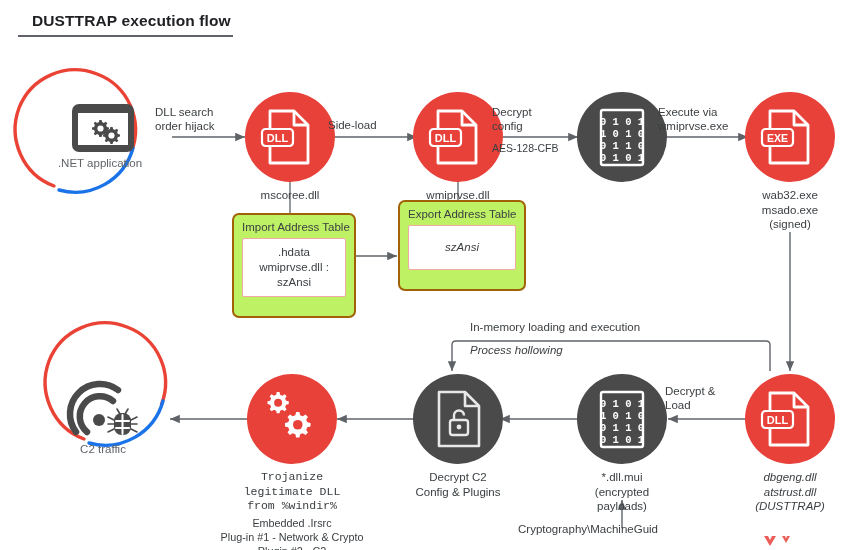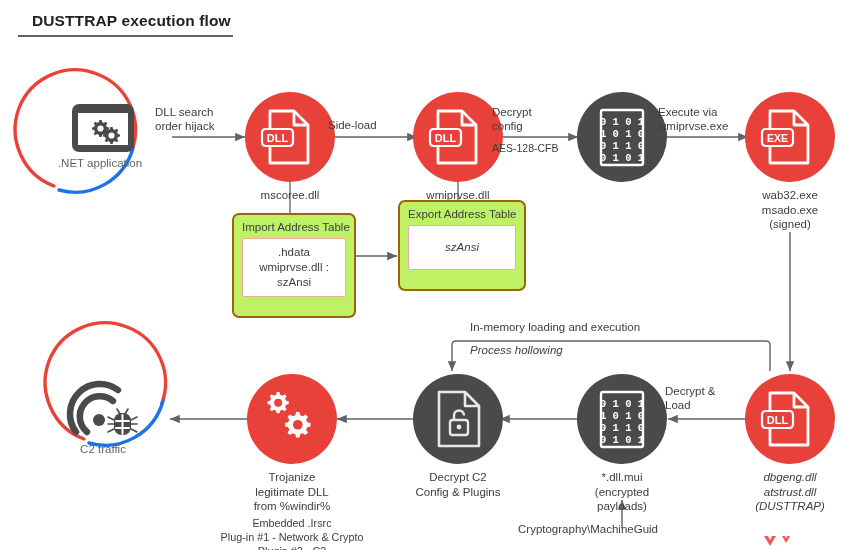--- a/index.html
+++ b/index.html
@@ -245,21 +245,21 @@
 msado.exe
 (signed)</div>
 <div class="caption" style="left:730px;top:470px;width:120px;font-style:italic;">dbgeng.dll
 atstrust.dll
 (DUSTTRAP)</div>
 <div class="caption" style="left:562px;top:470px;width:120px;">*.dll.mui
 (encrypted
 payloads)</div>
 <div class="caption" style="left:398px;top:470px;width:120px;">Decrypt C2
 Config &amp; Plugins</div>
-<div class="caption" style="left:232px;top:470px;width:120px;">Trojanize
+<div class="caption" style="left:232px;top:470px;width:120px;font-family:Liberation Mono, monospace;">Trojanize
 legitimate DLL
 from %windir%</div>
 <div class="subcaption" style="left:172px;top:516px;width:240px;">Embedded .Irsrc
 Plug-in #1 - Network &amp; Crypto
 Plugin #2 - C2</div>
 
 <div class="elabel" style="left:155px;top:105px;width:106px;">DLL search
 order hijack</div>
 <div class="elabel" style="left:328px;top:118px;width:94px;">Side-load</div>
 <div class="elabel" style="left:492px;top:105px;width:94px;">Decrypt

